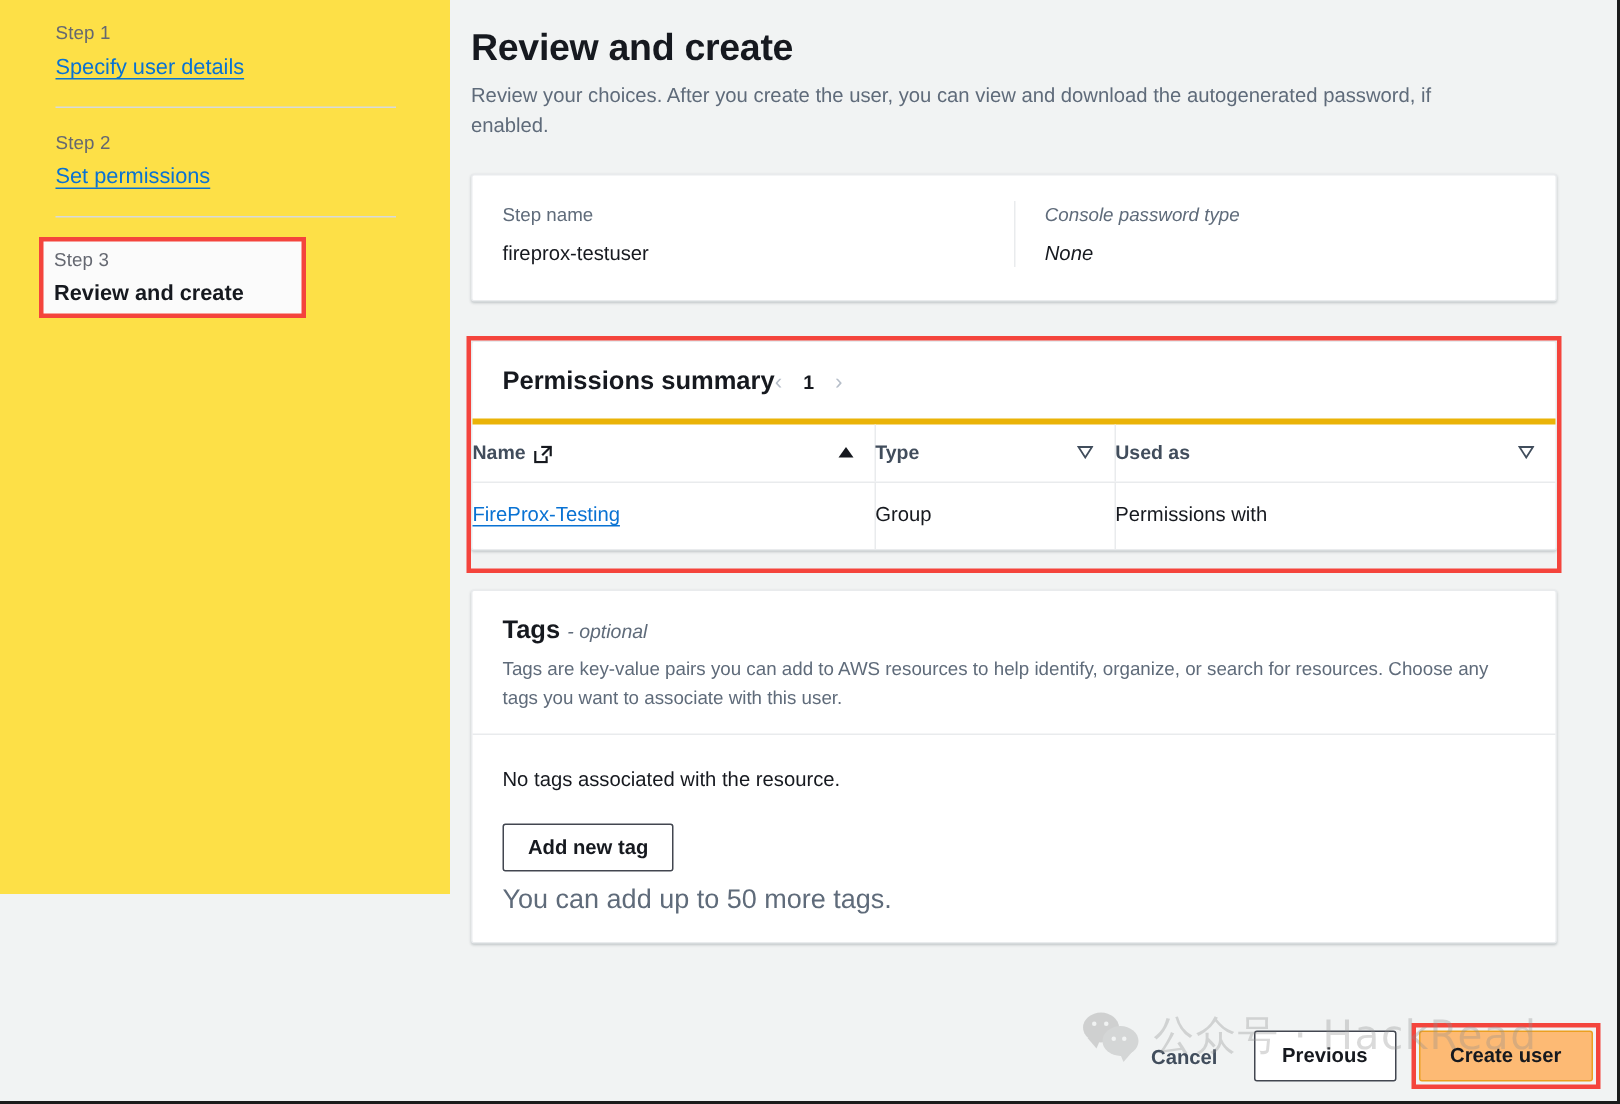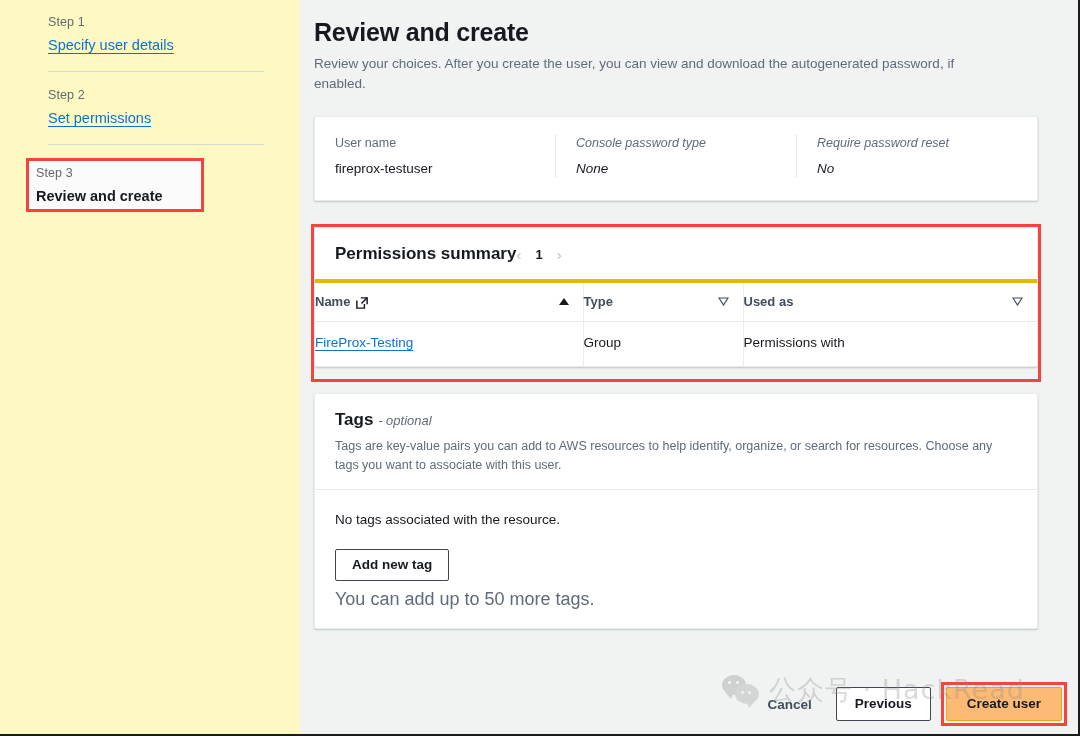--- a/index.html
+++ b/index.html
@@ -6,22 +6,22 @@
   html, body {
     width: 1080px; height: 736px;
     background: #f1f3f3;
     font-family: "Liberation Sans", sans-serif;
     overflow: hidden;
   }
   body { position: relative; border-right: 2px solid #1b1b1b; border-bottom: 2px solid #1b1b1b; }
 
   
   #sidebar {
-    position: absolute; left: 0; top: 0; width: 300px; height: 736px;
-    background: #fef9c3; padding: 14px 0 0 12px;
+    position: absolute; left: 0; top: 0; width: 300px; height: 596px;
+    background: #fde047; padding: 14px 0 0 1px;
   }
   .step-block { padding: 0 36px 0 36px; position: relative; }
   .step-num {
     font-size: 12.5px; color: #656871; letter-spacing: .1px;
     line-height: 17px; margin-bottom: 5px;
   }
   .step-link {
     font-size: 14.5px; color: #0972d3; text-decoration: underline;
     text-underline-offset: 3px; line-height: 19px; cursor: pointer;
     display: inline-block;
@@ -207,30 +207,26 @@
 </div>
 
 <div id="main">
 
   <h1 id="page-title">Review and create</h1>
   <p id="page-desc">Review your choices. After you create the user, you can view and download the autogenerated password, if enabled.</p>
 
   <div class="card" id="userdetails">
     <div id="ud-body">
       <div class="ud-col">
-        <div class="ud-label">User name</div>
+        <div class="ud-label">Step name</div>
         <div class="ud-value">fireprox-testuser</div>
       </div>
       <div class="ud-col">
         <div class="ud-label">Console password type</div>
         <div class="ud-value">None</div>
-      </div>
-      <div class="ud-col">
-        <div class="ud-label">Require password reset</div>
-        <div class="ud-value">No</div>
       </div>
     </div>
   </div>
 
   <div id="perm-wrap">
     <div id="perm-hl"></div>
     <div class="card">
       <div id="perm-head">
         <div class="card-title">Permissions summary</div>
         <div id="pager">

